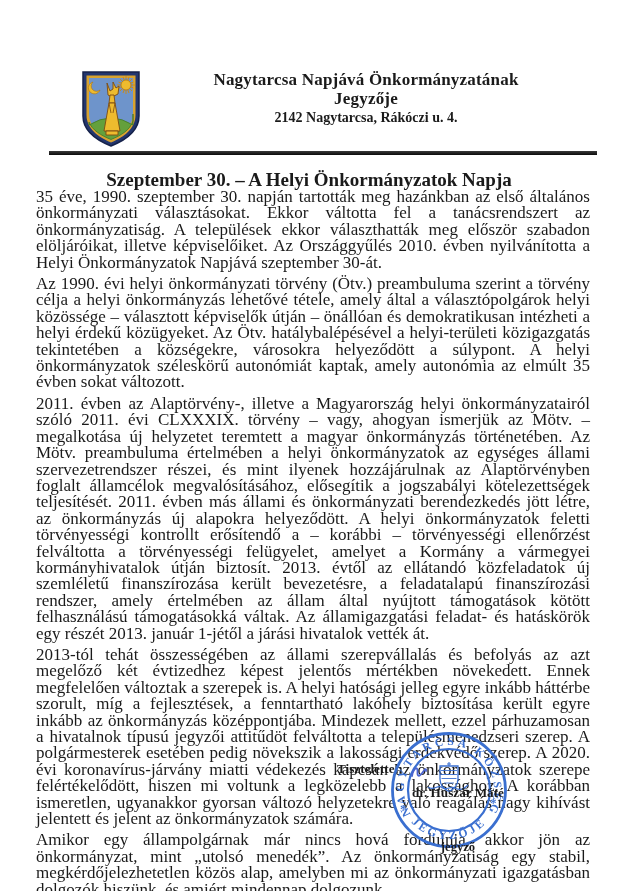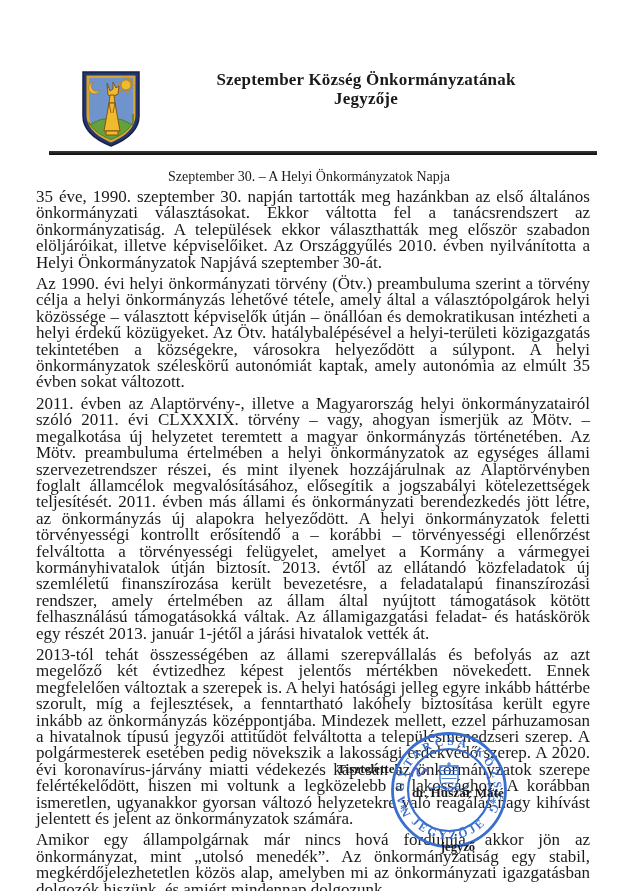--- a/index.html
+++ b/index.html
@@ -13,21 +13,21 @@
     position:absolute;left:206px;top:70px;width:320px;
     text-align:center;font-weight:bold;
   }
   .org-line{font-size:17px;line-height:19px;letter-spacing:.2px;}
   .addr-line{font-size:14px;line-height:17px;margin-top:1px;}
   .rule{position:absolute;left:49px;top:151px;width:548px;height:4px;
         background:linear-gradient(#3a3a3a,#0c0c0c);}
   
   .doc-title{
     position:absolute;left:0;top:169px;width:100%;text-align:center;
-    font-size:14px;font-weight:normal;
+    font-size:19px;font-weight:bold;
   }
   .body-text{
     position:absolute;left:36px;top:189px;width:554px;
     font-size:17px;line-height:16.4px;text-align:justify;
   }
   .body-text p{margin:0 0 5px 0;}
   .date-line{font-weight:bold;margin-top:7px !important;text-align:center;}
   
   .closing{position:absolute;left:337px;top:761px;font-size:13.2px;font-weight:bold;}
   .stamp{position:absolute;left:388px;top:729px;width:122px;height:122px;}
@@ -66,22 +66,23 @@
     <g fill="#eebb2e" stroke="#7a4a12" stroke-width="0.9">
       <path d="M27,14 L30,22 L33,20 L33,13 L36,19 L39,17 L38,25 L32,28 L28,26 Z"></path>
       <path d="M30,26 L34,26 L35,34 L29,34 Z"></path>
       <path d="M29,34 L35,34 L40,62 L24,62 Z"></path>
       <path d="M26,62 h12 v4 h-12 z"></path>
     </g>
     <path d="M29,34 L31,44 M35,34 L33,44" stroke="#7a4a12" stroke-width="0.8" fill="none"></path>
   </svg>
 
   <div class="head-text">
-    <div class="org-line">Szeptember Község Önkormányzatának</div>
+    <div class="org-line">Nagytarcsa Napjává Önkormányzatának</div>
     <div class="org-line">Jegyzője</div>
+    <div class="addr-line">2142 Nagytarcsa, Rákóczi u. 4.</div>
   </div>
 
   <div class="rule"></div>
 
   <div class="doc-title">Szeptember 30. – A Helyi Önkormányzatok Napja</div>
 
   <div class="body-text">
     <p>35 éve, 1990. szeptember 30. napján tartották meg hazánkban az első általános önkormányzati választásokat. Ekkor váltotta fel a tanácsrendszert az önkormányzatiság. A települések ekkor választhatták meg először szabadon elöljáróikat, illetve képviselőiket. Az Országgyűlés 2010. évben nyilvánította a Helyi Önkormányzatok Napjává szeptember 30-át.</p>
     <p>Az 1990. évi helyi önkormányzati törvény (Ötv.) preambuluma szerint a törvény célja a helyi önkormányzás lehetővé tétele, amely által a választópolgárok helyi közössége – választott képviselők útján – önállóan és demokratikusan intézheti a helyi érdekű közügyeket. Az Ötv. hatálybalépésével a helyi-területi közigazgatás tekintetében a községekre, városokra helyeződött a súlypont. A helyi önkormányzatok széleskörű autonómiát kaptak, amely autonómia az elmúlt 35 évben sokat változott.</p>
     <p>2011. évben az Alaptörvény-, illetve a Magyarország helyi önkormányzatairól szóló 2011. évi CLXXXIX. törvény – vagy, ahogyan ismerjük az Mötv. – megalkotása új helyzetet teremtett a magyar önkormányzás történetében. Az Mötv. preambuluma értelmében a helyi önkormányzatok az egységes állami szervezetrendszer részei, és mint ilyenek hozzájárulnak az Alaptörvényben foglalt államcélok megvalósításához, elősegítik a jogszabályi kötelezettségek teljesítését. 2011. évben más állami és önkormányzati berendezkedés jött létre, az önkormányzás új alapokra helyeződött. A helyi önkormányzatok feletti törvényességi kontrollt erősítendő a – korábbi – törvényességi ellenőrzést felváltotta a törvényességi felügyelet, amelyet a Kormány a vármegyei kormányhivatalok útján biztosít. 2013. évtől az ellátandó közfeladatok új szemléletű finanszírozása került bevezetésre, a feladatalapú finanszírozási rendszer, amely értelmében az állam által nyújtott támogatások kötött felhasználású támogatásokká váltak. Az államigazgatási feladat- és hatáskörök egy részét 2013. január 1-jétől a járási hivatalok vették át.</p>

